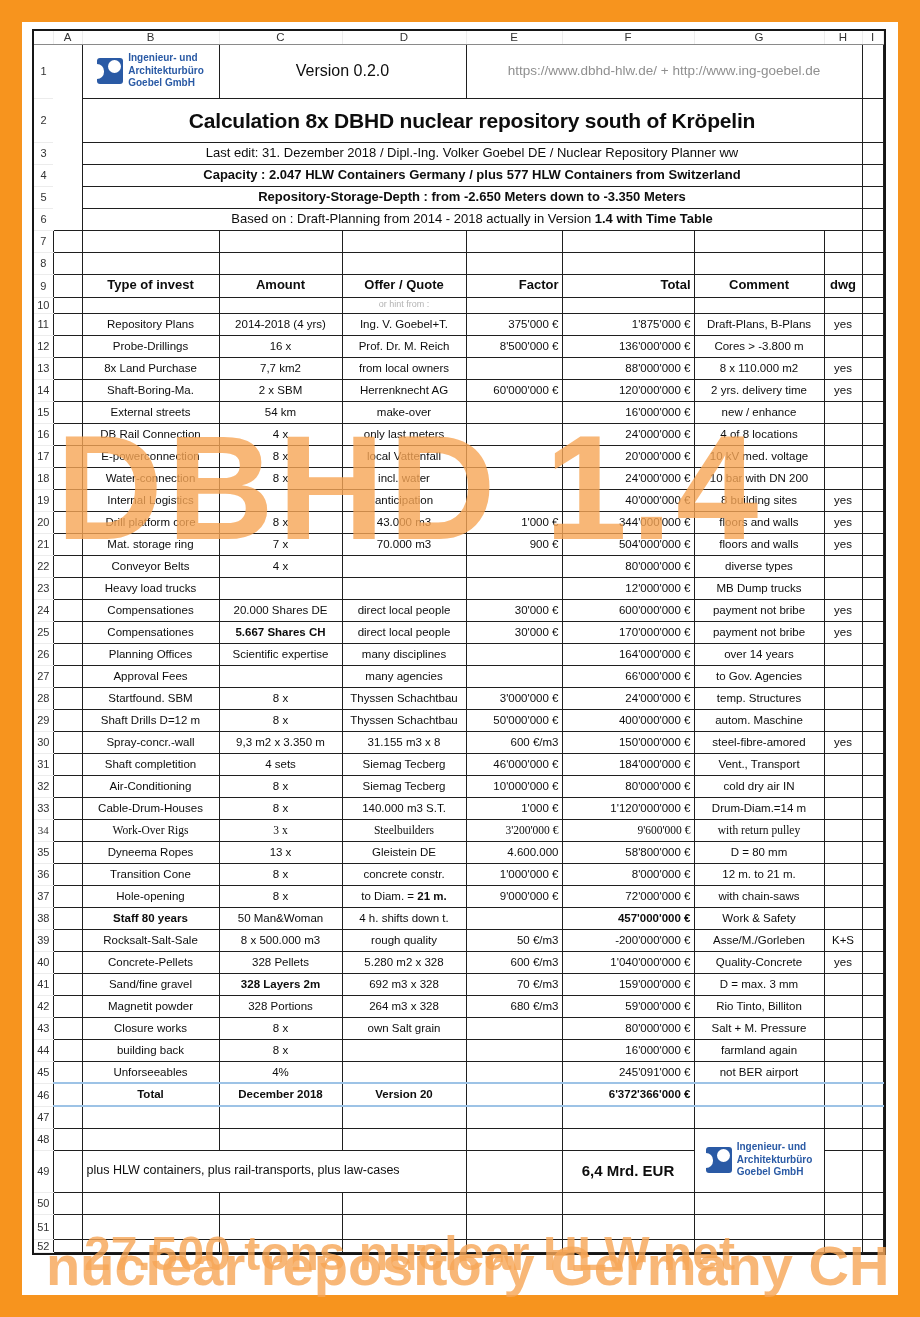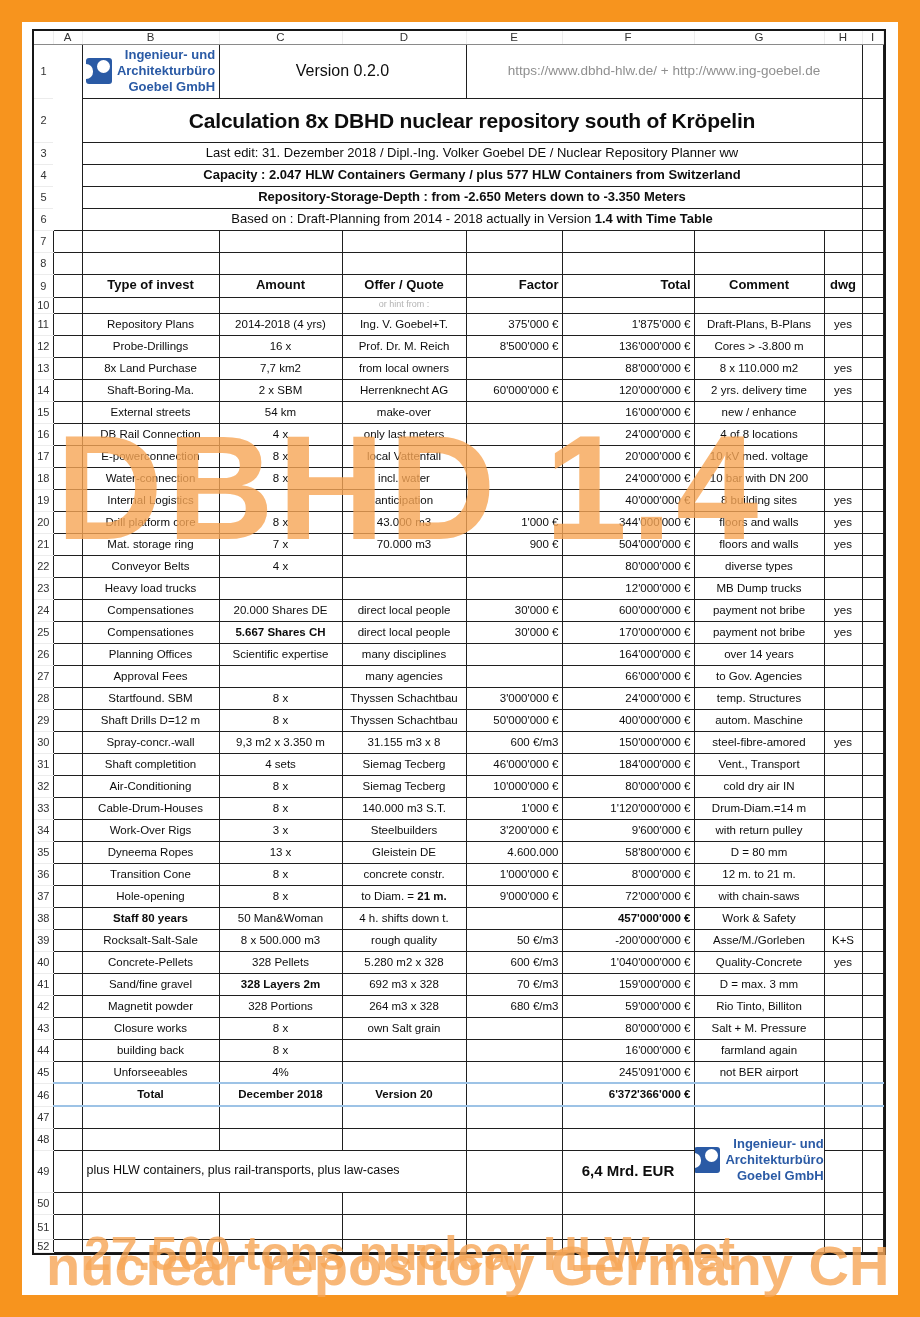--- a/index.html
+++ b/index.html
@@ -25,21 +25,21 @@
   .hdrc{font-weight:bold;font-size:13px;}
   .blue-tb{border-top:2.5px solid #9dc3e6;border-bottom:2.5px solid #9dc3e6;}
   .sum{font-size:15px;font-weight:bold;}
   .note49{text-align:left;font-size:12.5px;padding-left:4px;}
   .logo{display:flex;align-items:center;gap:5px;justify-content:center;}
   .lmark{width:26px;height:26px;background:#2a5aa5;border-radius:3px;position:relative;flex:0 0 auto;}
   .lmark::after{content:'';position:absolute;width:13px;height:13px;border-radius:50%;
       background:#fff;top:2px;right:2px;}
   .lmark::before{content:'';position:absolute;width:7px;height:15px;border-radius:0 8px 8px 0;
       background:#fff;left:0;top:6px;}
-  .ltxt{color:#2a5aa5;font-size:13px;font-weight:bold;text-align:right;line-height:1.25;}
+  .ltxt{color:#2a5aa5;font-size:10px;font-weight:bold;text-align:left;line-height:1.25;}
   .wm{position:absolute;color:rgba(246,165,85,0.8);font-weight:600;white-space:nowrap;
       pointer-events:none;line-height:1;z-index:5;}
   .wm-big{left:34px;top:392px;font-size:148px;letter-spacing:4px;}
   .wm-1{left:24px;top:1216px;font-size:56px;}
   .wm-2{left:62px;top:1208px;font-size:48px;}
   .filename{position:absolute;left:0;right:0;bottom:6px;text-align:center;
       font-size:12.5px;color:#0d0d0d;}
 </style>
 </head>
 <body>
@@ -436,21 +436,21 @@
             <td class="bd"></td>
             <td class="bd fit">Cable-Drum-Houses</td>
             <td class="bd fit">8 x</td>
             <td class="bd fit">140.000 m3 S.T.</td>
             <td class="bd fit al-r">1'000 €</td>
             <td class="bd fit al-r">1'120'000'000 €</td>
             <td class="bd fit">Drum-Diam.=14 m</td>
             <td class="bd fit"></td>
             <td class="bd"></td>
           </tr>
-          <tr style="height: 22px;">
+          <tr style="height: 22px; font-family: Liberation Serif, serif;">
             <td class="rn">34</td>
             <td class="bd"></td>
             <td class="bd fit">Work-Over Rigs</td>
             <td class="bd fit">3 x</td>
             <td class="bd fit">Steelbuilders</td>
             <td class="bd fit al-r">3'200'000 €</td>
             <td class="bd fit al-r">9'600'000 €</td>
             <td class="bd fit">with return pulley</td>
             <td class="bd fit"></td>
             <td class="bd"></td>

